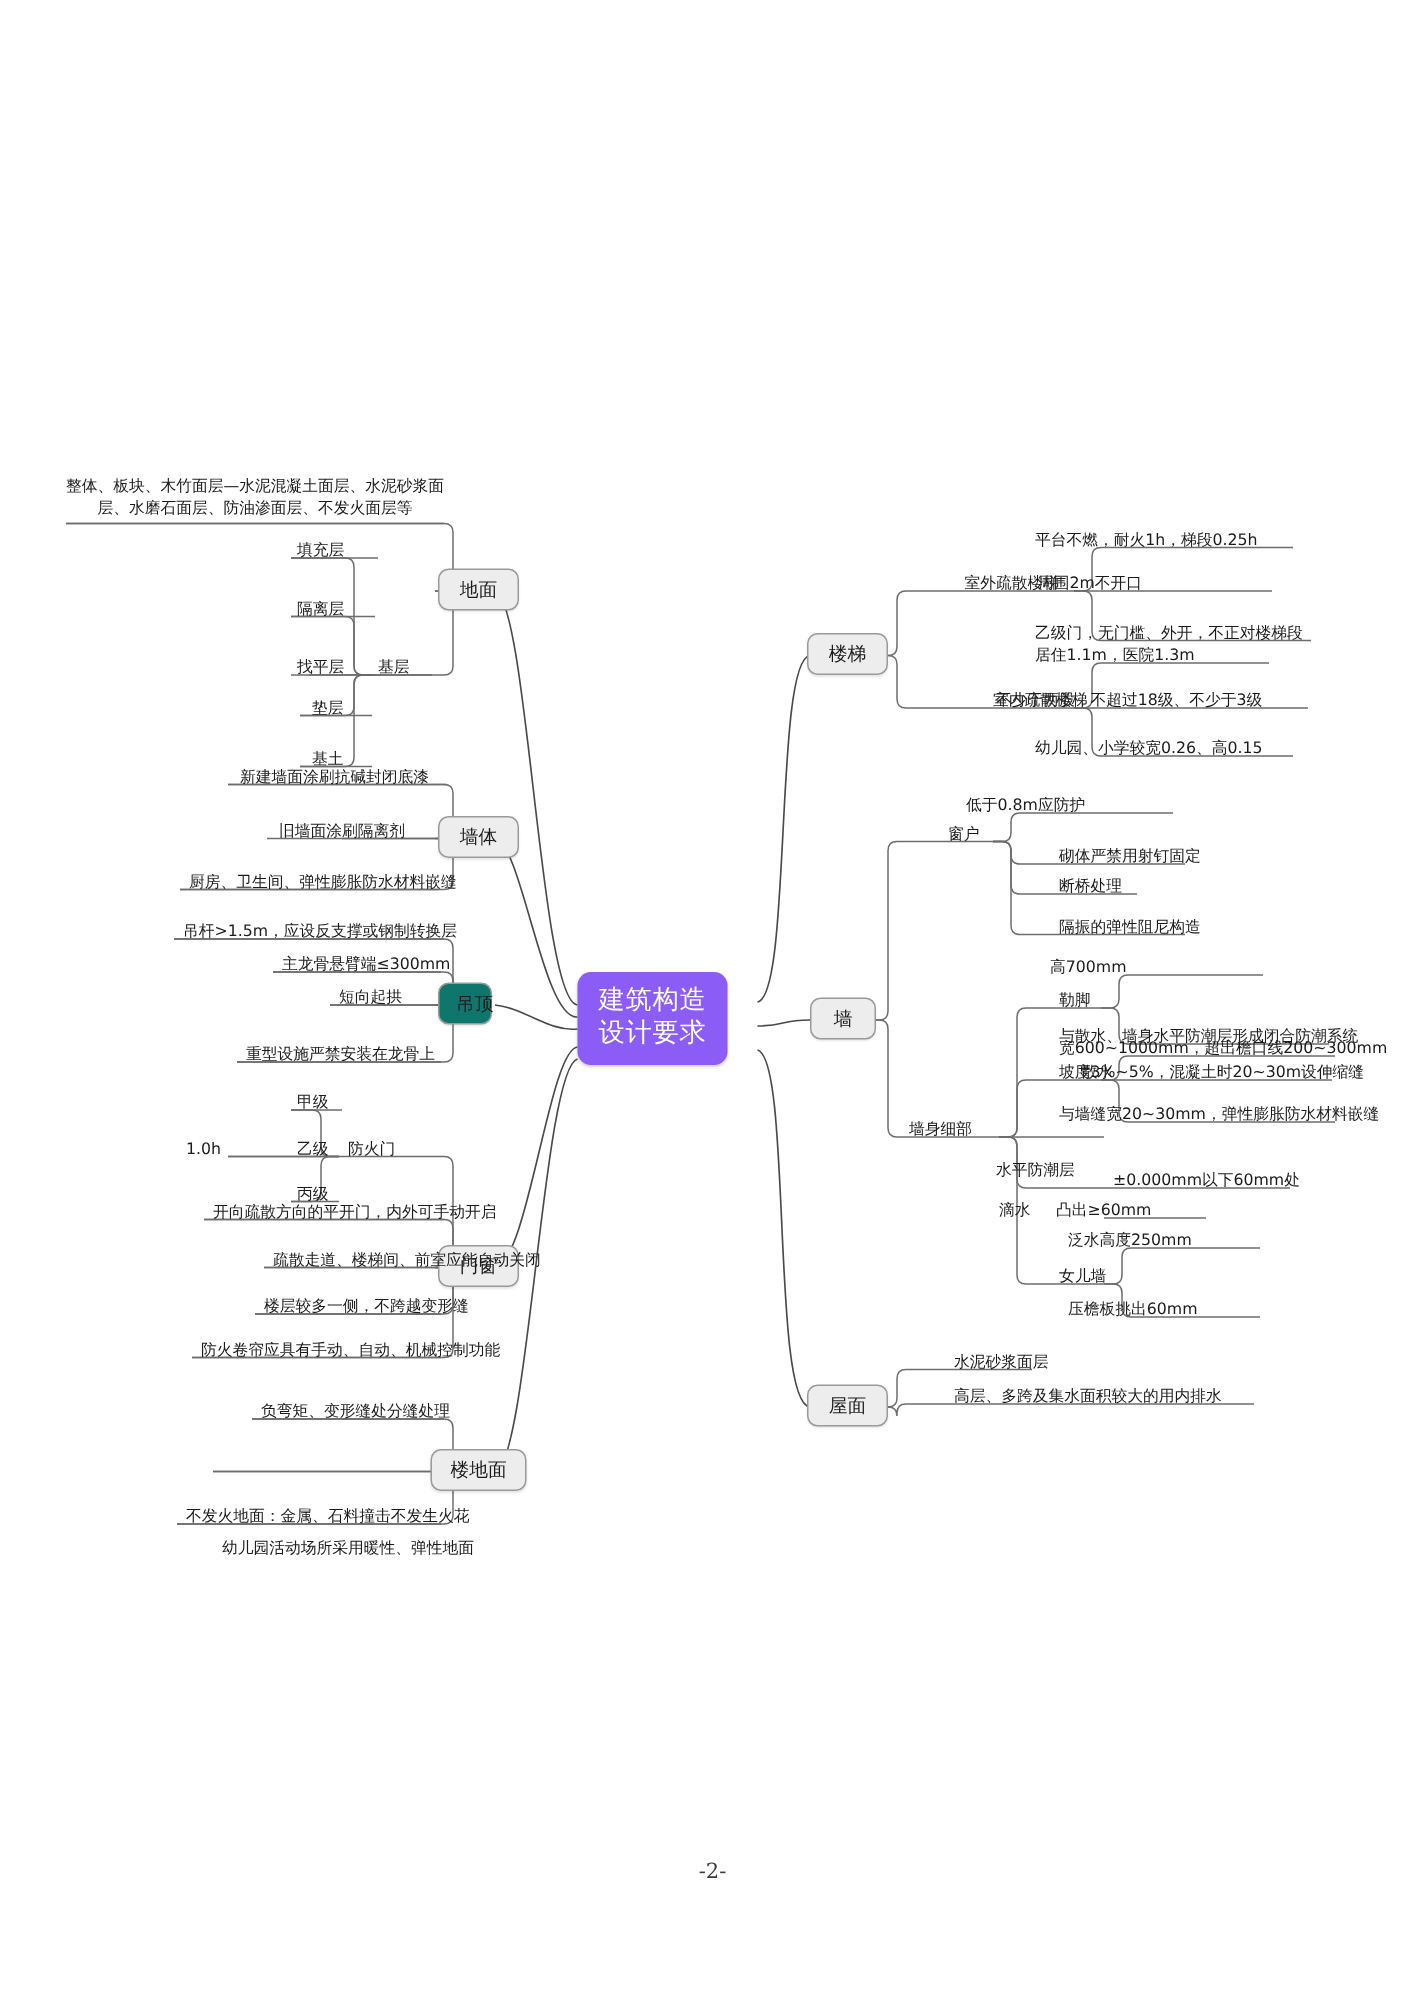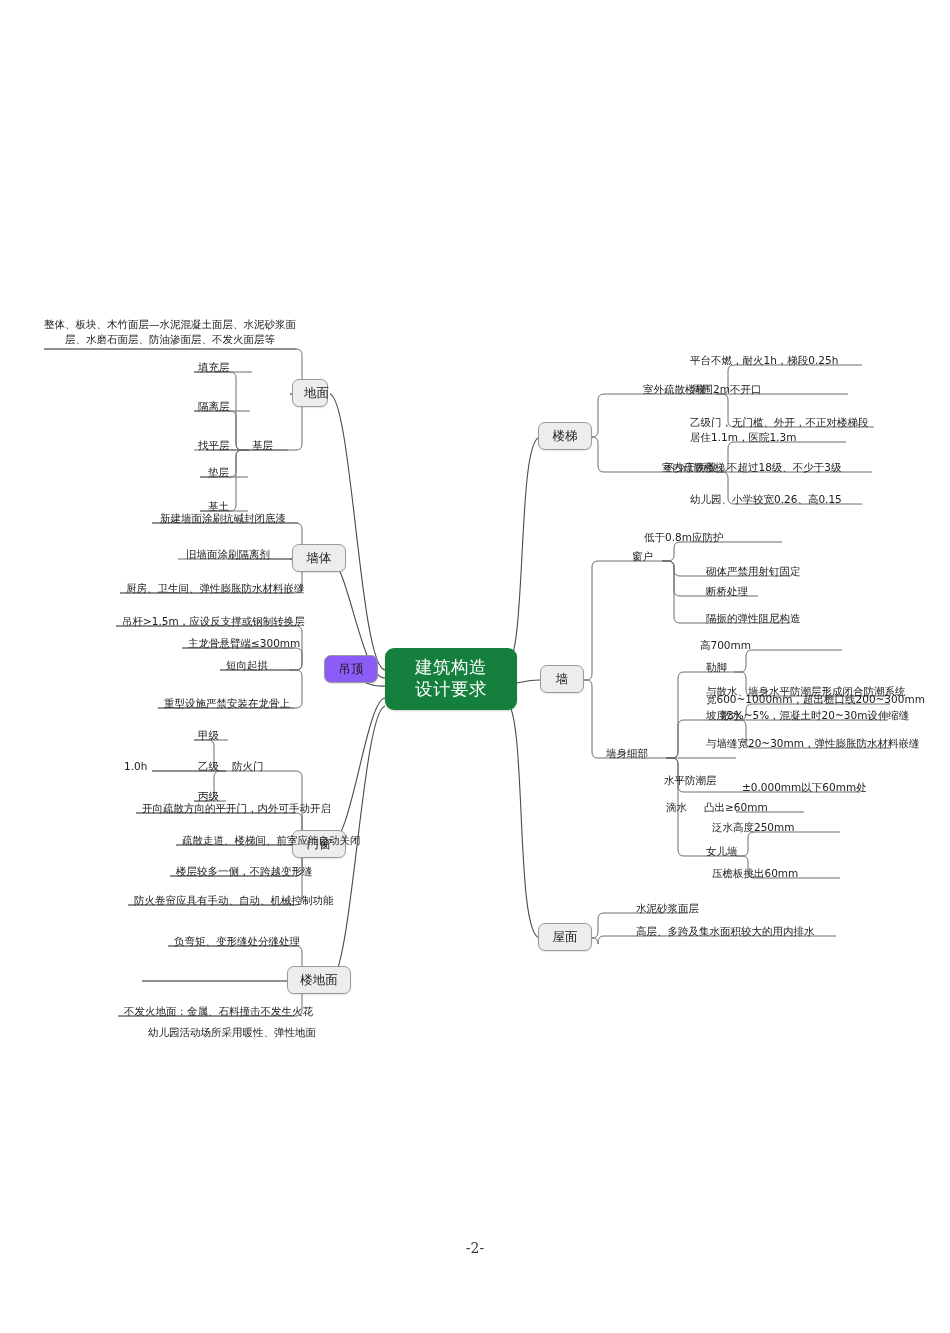--- a/index.html
+++ b/index.html
@@ -272,28 +272,28 @@
     <g fill="none" stroke="#6d6d6d" stroke-width="1">
       <path d="M586,938 L592,938 Q598,938 598,932 L598,919 Q598,913 604,913 L634,913"></path>
       <path d="M586,938 L592,938 Q598,938 598,944 L598,942 Q598,936 604,936 L634,936"></path>
     </g>
     <g stroke="#6d6d6d" stroke-width="1">
       <line x1="634" y1="913" x2="688" y2="913"></line>
       <line x1="634" y1="936" x2="836" y2="936"></line>
     </g>
   </svg>
 
-  <div class="node root-node" style="left: 385px; top: 648px; width: 132px; background: #15803d;">
+  <div class="node root-node" style="left: 385px; top: 648px; width: 100px; background: #8b5cf6;">
     <span class="rl">建筑构造</span>
     <span class="rl">设计要求</span>
   </div>
 
-  <div class="node branch-node" style="left: 292px; top: 379px; width: 36px; background: rgb(237, 237, 237); border-color: rgb(154, 154, 154);">地面</div>
+  <div class="node branch-node" style="left: 292px; top: 379px; width: 54px; background: rgb(237, 237, 237); border-color: rgb(154, 154, 154);">地面</div>
   <div class="node branch-node" style="left: 292px; top: 544px; width: 54px; background: rgb(237, 237, 237); border-color: rgb(154, 154, 154);">墙体</div>
-  <div class="node branch-node" style="left: 292px; top: 655px; width: 54px; background: #8b5cf6; border-color: rgb(154, 154, 154); margin-left: 32px;">吊顶</div>
+  <div class="node branch-node" style="left: 292px; top: 655px; width: 36px; background: #0f766e; border-color: rgb(154, 154, 154);">吊顶</div>
   <div class="node branch-node" style="left: 292px; top: 830px; width: 54px; background: rgb(237, 237, 237); border-color: rgb(154, 154, 154);">门窗</div>
   <div class="node branch-node" style="left: 287px; top: 966px; width: 64px; background: rgb(237, 237, 237); border-color: rgb(154, 154, 154);">楼地面</div>
 
   <div class="node branch-node" style="left: 538px; top: 422px; width: 54px; background: rgb(237, 237, 237); border-color: rgb(154, 154, 154);">楼梯</div>
   <div class="node branch-node" style="left: 540px; top: 665px; width: 44px; background: rgb(237, 237, 237); border-color: rgb(154, 154, 154);">墙</div>
   <div class="node branch-node" style="left: 538px; top: 923px; width: 54px; background: rgb(237, 237, 237); border-color: rgb(154, 154, 154);">屋面</div>
 
   <div class="node leaf wrap" style="left:44px; top:317px; width:252px;">整体、板块、木竹面层—水泥混凝土面层、水泥砂浆面层、水磨石面层、防油渗面层、不发火面层等</div>
   <div class="node leaf" style="left:252px; top:439px;">基层</div>
   <div class="node leaf" style="left:198px; top:361px;">填充层</div>

